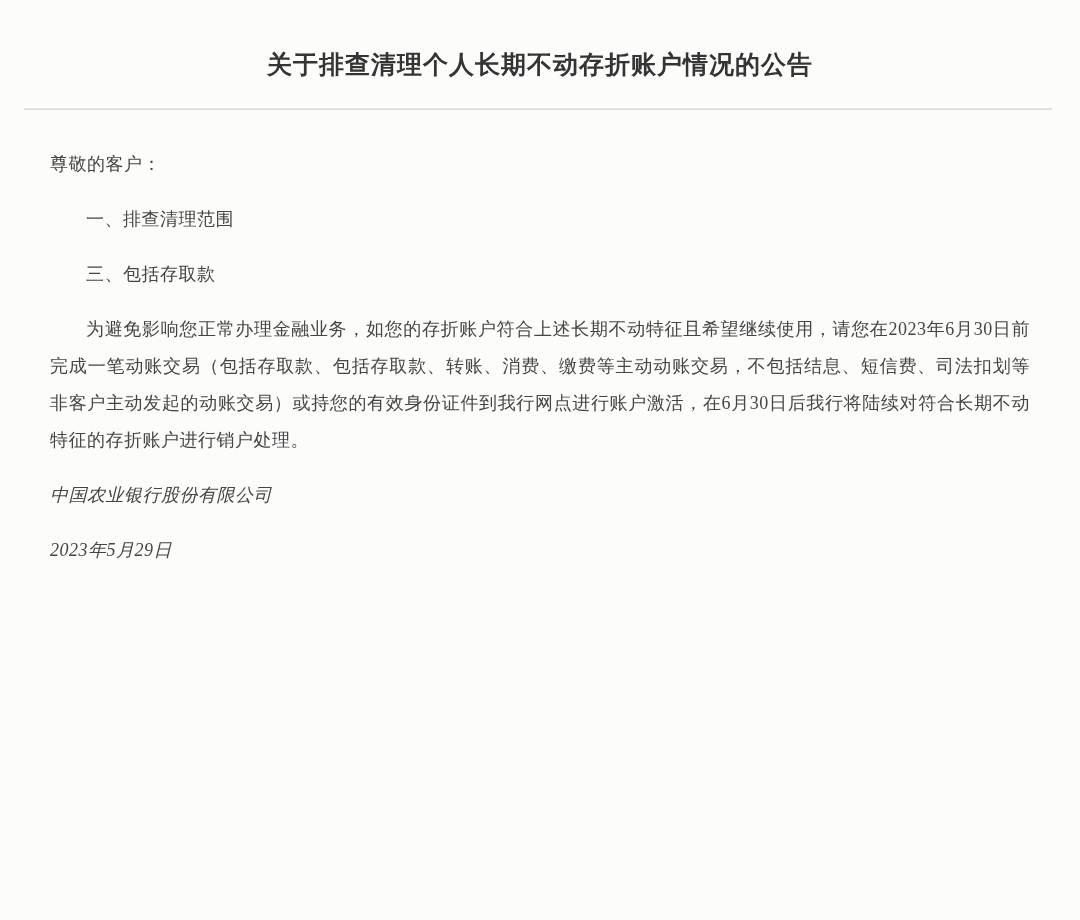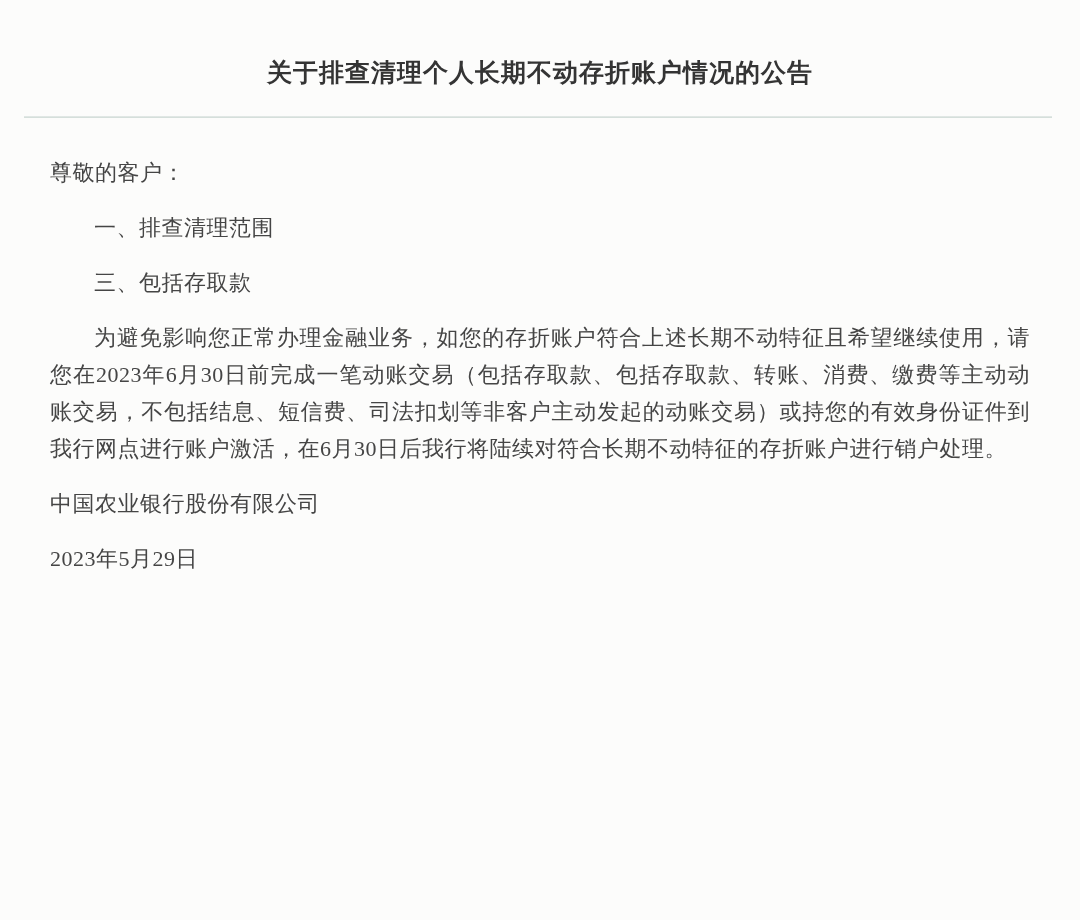--- a/index.html
+++ b/index.html
@@ -4,21 +4,21 @@
 <style>
   html, body {
     margin: 0;
     padding: 0;
     background: #fcfcfb;
   }
   .doc {
     position: relative;
     width: 1080px;
     height: 804px;
-    margin: 8px auto;
+    margin: 0 auto;
     background: #fcfcfb;
     box-sizing: border-box;
     overflow: hidden;
     font-family: "Liberation Serif", "DejaVu Serif", serif;
     color: #454545;
   }
   .doc-title {
     margin: 0;
     padding-top: 46px;
     text-align: center;
@@ -31,30 +31,31 @@
   .title-divider {
     height: 2px;
     background: linear-gradient(to bottom, #e6ebe9, #cfdbd6);
     margin: 24px 28px 0 24px;
   }
   .content {
     padding: 36px 50px 0 50px;
   }
   .content p {
     margin: 0 0 18px 0;
-    font-size: 22px;
+    font-size: 18px;
     line-height: 37px;
     text-align: justify;
     letter-spacing: 0.5px;
   }
   .indent {
     text-indent: 2em;
   }
   .align-right {
     text-align: center;
+    font-style: italic;
   }
 </style>
 </head>
 <body>
 
 <div class="doc">
   <h1 class="doc-title">关于排查清理个人长期不动存折账户情况的公告</h1>
   <div class="title-divider"></div>
   <div class="content">
     <p>尊敬的客户：</p>

